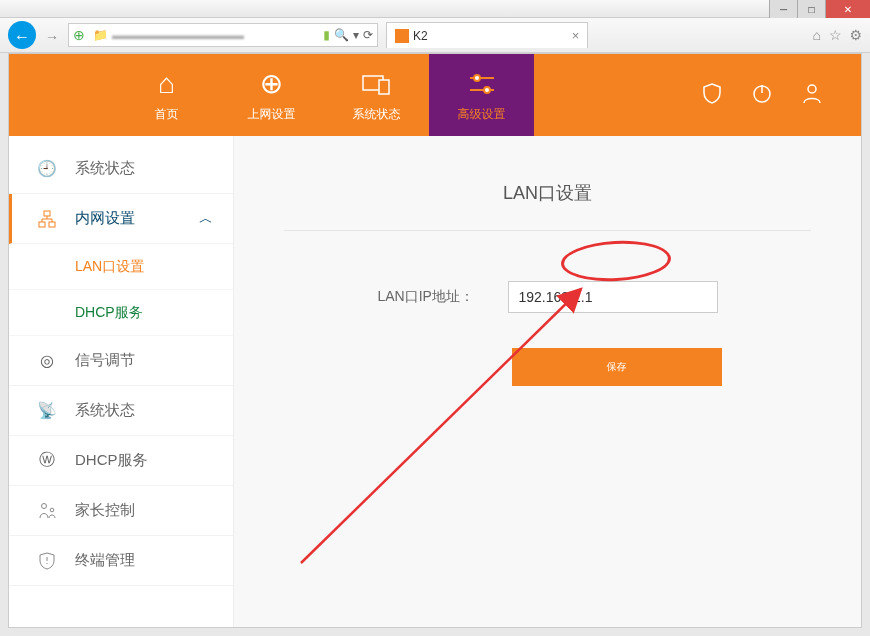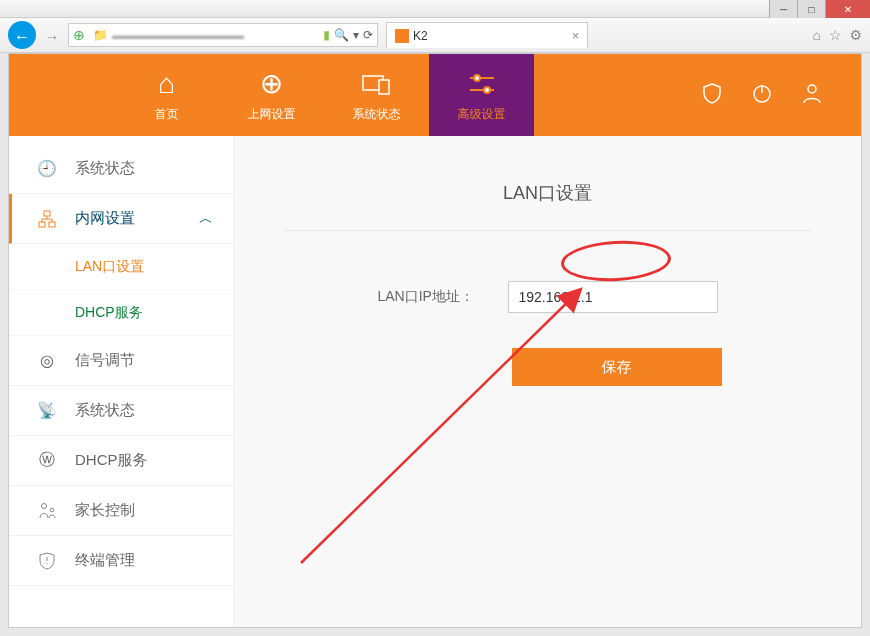--- a/index.html
+++ b/index.html
@@ -50,21 +50,21 @@
     .sb-sub.active { color: #f58220; }
     .sb-icon { width: 20px; display: inline-flex; justify-content: center; font-size: 16px; }
     
     
     .main { flex: 1; padding: 35px 50px; }
     .panel-title { text-align: center; font-size: 18px; color: #555; padding: 10px 0 25px; border-bottom: 1px solid #e5e5e5; margin-bottom: 50px; }
     .form-row { display: flex; align-items: center; justify-content: center; margin-bottom: 20px; }
     .form-label { width: 130px; text-align: left; color: #666; font-size: 14px; padding-right: 8px; }
     .form-input { width: 210px; height: 32px; border: 1px solid #ccc; padding: 0 10px; font-size: 14px; color: #333; }
     .btn-wrap { display: flex; justify-content: center; margin-top: 35px; }
-    .btn-wrap button { width: 210px; height: 38px; background: #f58220; color: #fff; border: none; font-size: 15px; margin-left: 138px; }
+    .btn-wrap button { width: 210px; height: 38px; background: #f58220; color: #fff; border: none; font-size: 10px; margin-left: 138px; }
     .red-circle { position: absolute; width: 110px; height: 40px; border: 3px solid #e63232; border-radius: 50%; left: 552px; top: 105px; transform: rotate(-3deg); }
     .red-arrow { position: absolute; left: 284px; top: 145px; }
   </style>
 </head>
 <body>
 
 <div class="window-chrome">
   <div class="window-controls">
     <div class="win-btn min">─</div>
     <div class="win-btn max">□</div>

